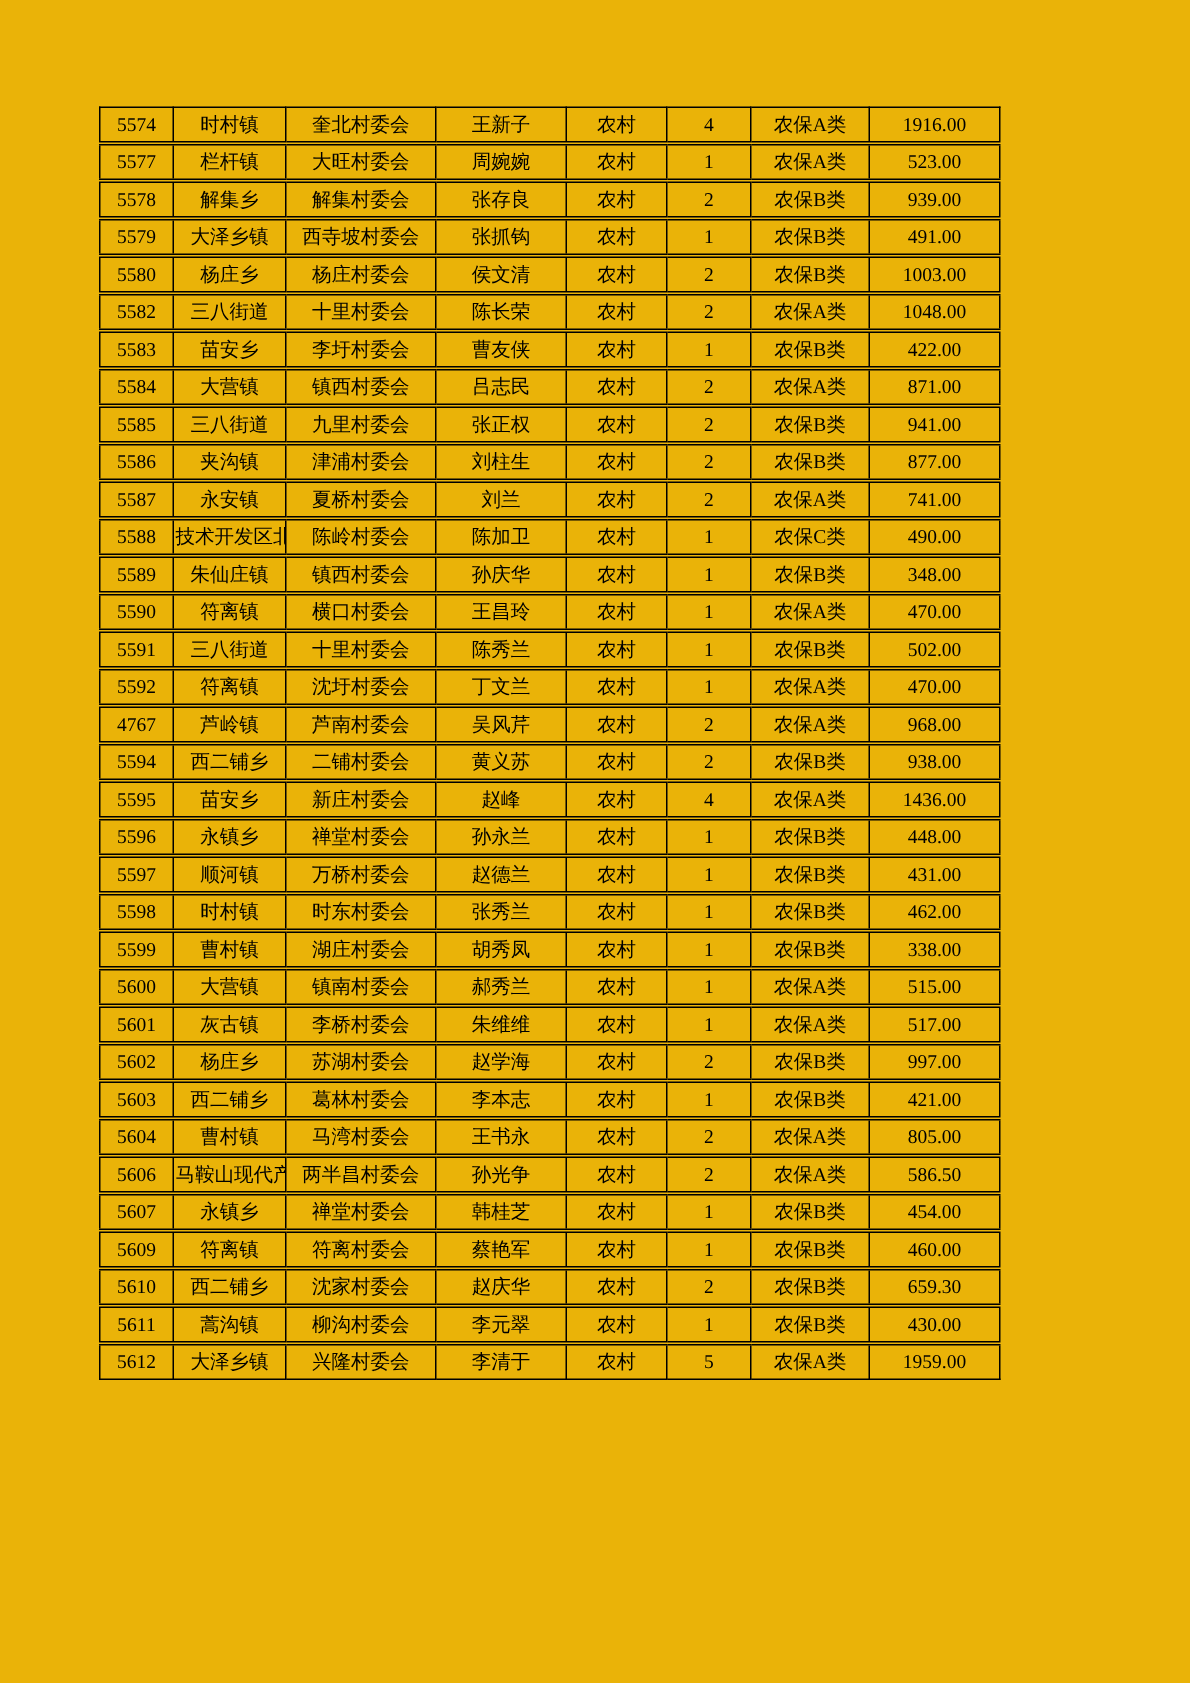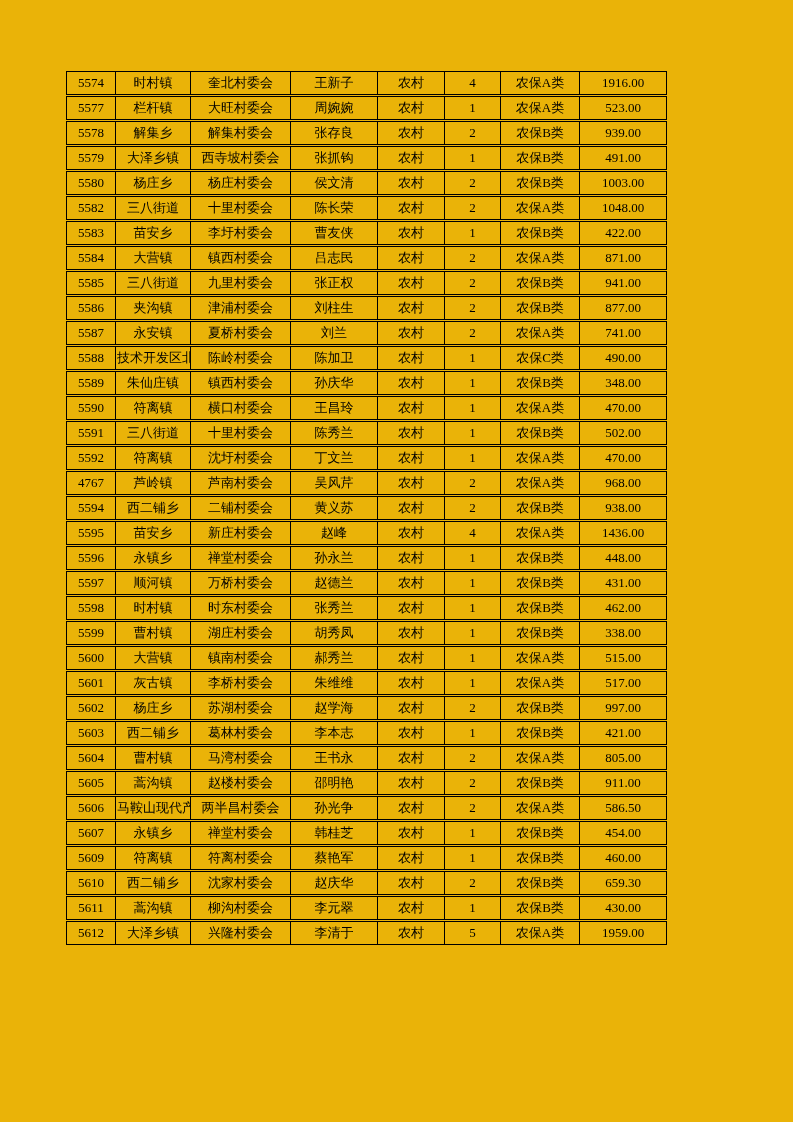--- a/index.html
+++ b/index.html
@@ -326,30 +326,20 @@
           <td>5604</td>
           <td>曹村镇</td>
           <td>马湾村委会</td>
           <td>王书永</td>
           <td>农村</td>
           <td>2</td>
           <td>农保A类</td>
           <td>805.00</td>
         </tr>
         <tr>
-          <td>5605</td>
-          <td>蒿沟镇</td>
-          <td>赵楼村委会</td>
-          <td>邵明艳</td>
-          <td>农村</td>
-          <td>2</td>
-          <td>农保B类</td>
-          <td>911.00</td>
-        </tr>
-        <tr>
           <td>5606</td>
           <td>马鞍山现代产业园</td>
           <td>两半昌村委会</td>
           <td>孙光争</td>
           <td>农村</td>
           <td>2</td>
           <td>农保A类</td>
           <td>586.50</td>
         </tr>
         <tr>

